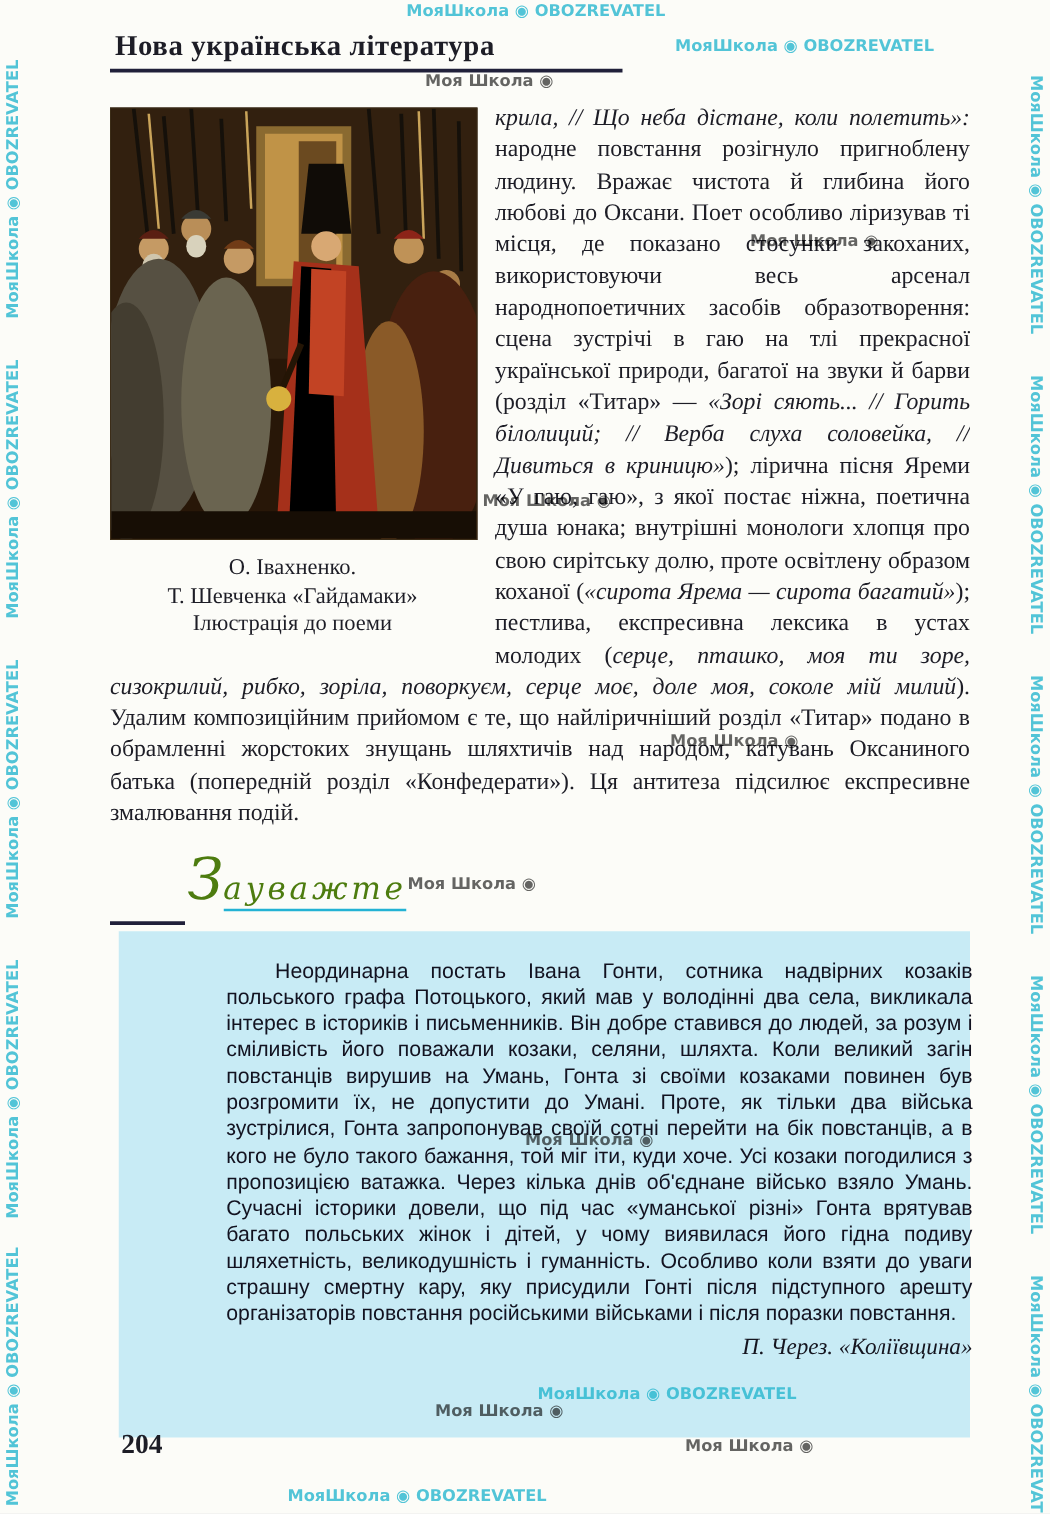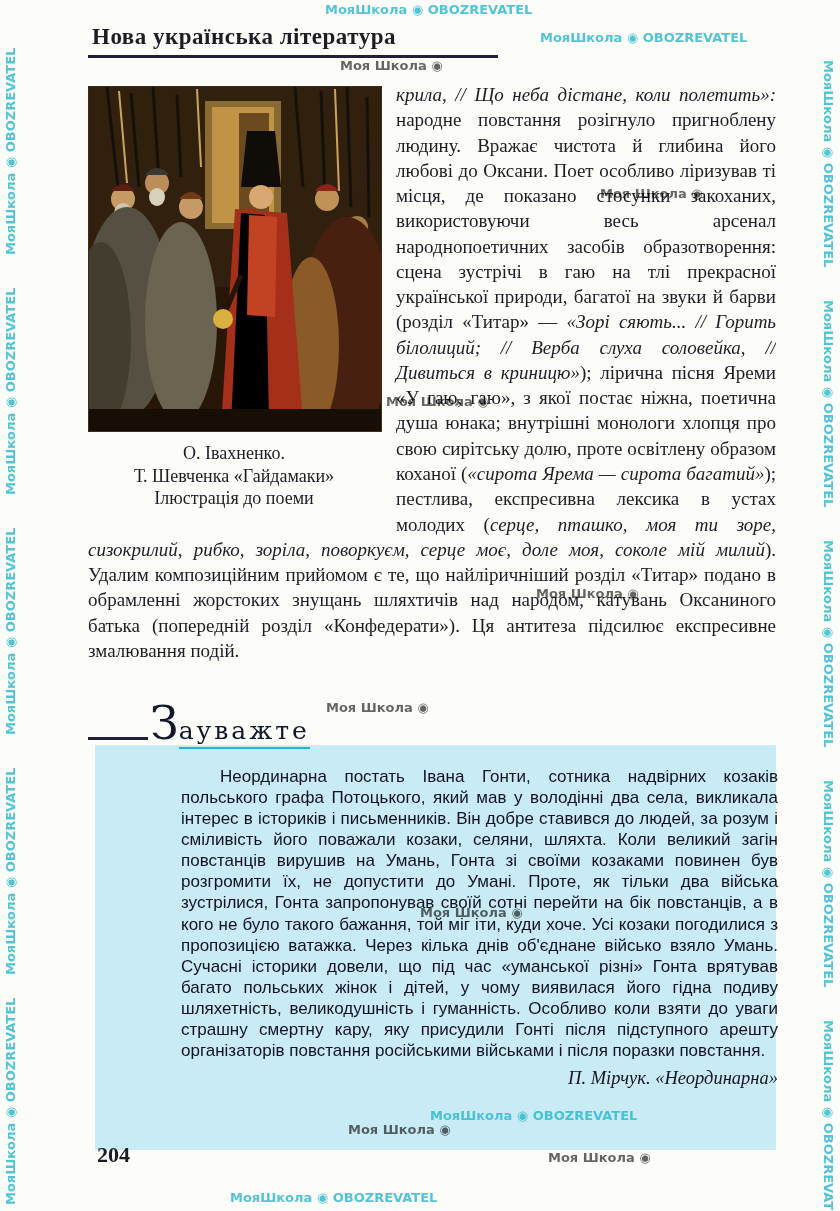--- a/index.html
+++ b/index.html
@@ -21,21 +21,21 @@
     font-size:19px;line-height:1.33;text-align:justify;
   }
   .figure{float:left;width:292px;margin:4px 16px 4px 0;}
   .figure svg{display:block;width:292px;height:344px;border:1px solid #3c2d18;background:#2a1a0c;}
   .caption{margin-top:10px;text-align:center;font-size:18px;line-height:1.25;}
   .seg-italic{font-style:italic;}
 
   
   .note-rule{position:absolute;left:88px;top:737px;width:60px;height:3px;background:#20203a;}
   .note-heading{
-    position:absolute;left:150px;top:700px;color:#0f172a;
+    position:absolute;left:150px;top:680px;color:#4d7c0f;font-style:italic;
     font-family:"DejaVu Serif",serif;white-space:nowrap;z-index:2;
   }
   .note-heading .initial{font-size:46px;line-height:1;}
   .note-heading .rest{font-size:25px;letter-spacing:3px;border-bottom:2px solid #23b2d4;padding-bottom:2px;}
   .note-box{
     position:absolute;left:95px;top:745px;width:681px;height:405px;
     background:#c8ebf5;
   }
   .note-text{
     position:absolute;left:181px;top:766px;width:597px;
@@ -138,21 +138,21 @@
     <div><span class="seg-italic">крила, // Що неба дістане, коли полетить»: </span><span class="seg-normal">народне повстання розігнуло пригноблену людину. Вражає чистота й глибина його любові до Оксани. Поет особливо ліризував ті місця, де показано стосунки закоханих, використовуючи весь арсенал народнопоетичних засобів образотворення: сцена зустрічі в гаю на тлі прекрасної української природи, багатої на звуки й барви (розділ «Титар» — </span><span class="seg-italic">«Зорі сяють... // Горить білолиций; // Верба слуха соловейка, // Дивиться в криницю»</span><span class="seg-normal">); лірична пісня Яреми «У гаю, гаю», з якої постає ніжна, поетична душа юнака; внутрішні монологи хлопця про свою сирітську долю, проте освітлену образом коханої (</span><span class="seg-italic">«сирота Ярема — сирота багатий»</span><span class="seg-normal">); пестлива, експресивна лексика в устах молодих (</span><span class="seg-italic">серце, пташко, моя ти зоре, сизокрилий, рибко, зоріла, поворкуєм, серце моє, доле моя, соколе мій милий</span><span class="seg-normal">). Удалим композиційним прийомом є те, що найліричніший розділ «Титар» подано в обрамленні жорстоких знущань шляхтичів над народом, катувань Оксаниного батька (попередній розділ «Конфедерати»). Ця антитеза підсилює експресивне змалювання подій.</span></div>
   </div>
 
   <div class="note-rule"></div>
   <div class="note-heading">
     <span class="initial">З</span><span class="rest">ауважте</span>
   </div>
   <div class="note-box"></div>
   <div class="note-text">
     <p>Неординарна постать Івана Гонти, сотника надвірних козаків польського графа Потоцького, який мав у володінні два села, викликала інтерес в істориків і письменників. Він добре ставився до людей, за розум і сміливість його поважали козаки, селяни, шляхта. Коли великий загін повстанців вирушив на Умань, Гонта зі своїми козаками повинен був розгромити їх, не допустити до Умані. Проте, як тільки два війська зустрілися, Гонта запропонував своїй сотні перейти на бік повстанців, а в кого не було такого бажання, той міг іти, куди хоче. Усі козаки погодилися з пропозицією ватажка. Через кілька днів об'єднане військо взяло Умань. Сучасні історики довели, що під час «уманської різні» Гонта врятував багато польських жінок і дітей, у чому виявилася його гідна подиву шляхетність, великодушність і гуманність. Особливо коли взяти до уваги страшну смертну кару, яку присудили Гонті після підступного арешту організаторів повстання російськими військами і після поразки повстання.</p>
-    <div class="note-attribution">П. Мірчук. «Неординарна»</div>
+    <div class="note-attribution">П. Через. «Коліївщина»</div>
   </div>
 
   <div class="page-num">204</div>
 
   <div class="wm-layer">
 
     <span class="wm wm-vl" style="left:3px;top:255px">МояШкола ◉ OBOZREVATEL</span>
     <span class="wm wm-vl" style="left:3px;top:495px">МояШкола ◉ OBOZREVATEL</span>
     <span class="wm wm-vl" style="left:3px;top:735px">МояШкола ◉ OBOZREVATEL</span>
     <span class="wm wm-vl" style="left:3px;top:975px">МояШкола ◉ OBOZREVATEL</span>

